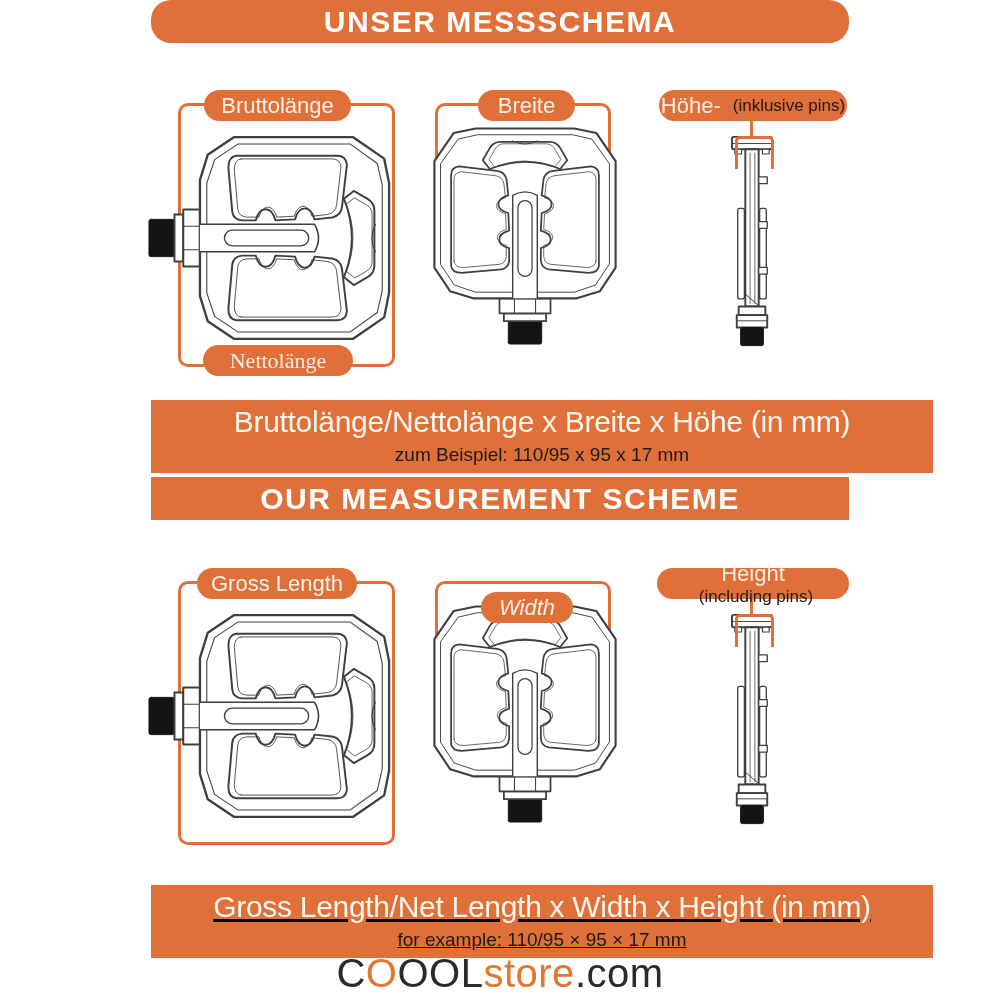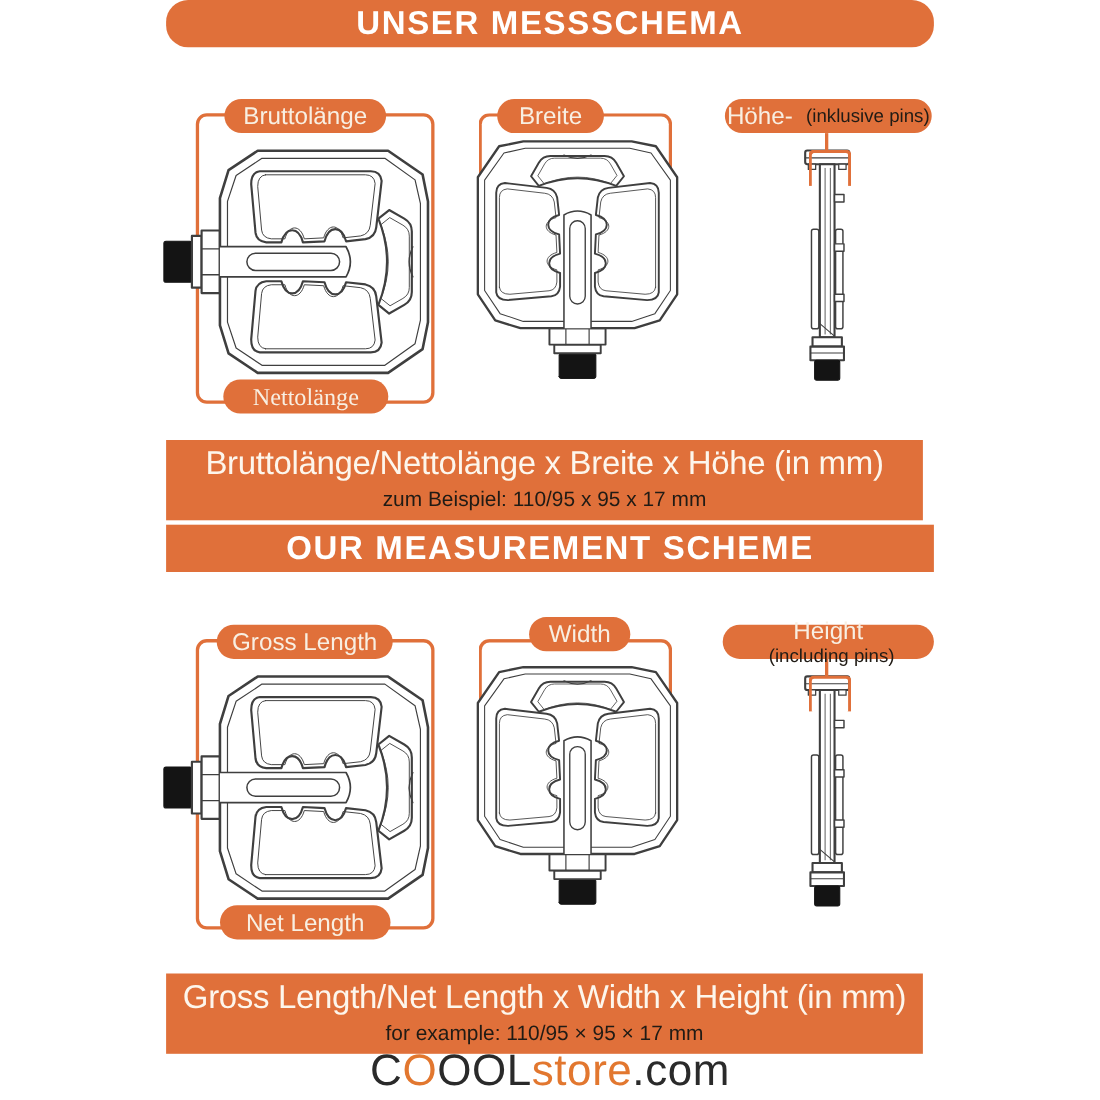--- a/index.html
+++ b/index.html
@@ -12,21 +12,21 @@
   .canvas{
     position:relative;width:1000px;height:1000px;background:#ffffff;
     margin:0 auto;font-family:"Liberation Sans",sans-serif;overflow:hidden;
   }
   .banner{
     position:absolute;left:151px;width:698px;height:43px;background:var(--orange);
     color:#ffffff;display:flex;align-items:center;justify-content:center;
     font-weight:bold;font-size:30px;letter-spacing:1.5px;
   }
   .info{
-    position:absolute;left:151px;width:688px;height:73px;background:var(--orange);
+    position:absolute;left:151px;width:782px;height:73px;background:var(--orange);
     text-align:center;
   }
   .info .l1{font-size:30px;line-height:37px;margin-top:3px;color:#FDF6EC;letter-spacing:-0.3px;}
   .info .l2{font-size:19px;line-height:29px;color:var(--dark);}
   .pill{
     position:absolute;height:31px;background:var(--orange);border-radius:16px;
     color:var(--cream);display:flex;align-items:center;justify-content:center;
     font-size:22px;z-index:4;white-space:nowrap;
   }
   .pill .note{font-size:17px;color:var(--dark);}
@@ -104,21 +104,21 @@
     <span>Bruttolänge</span>
   </div>
   <div class="pill" style="left:203px;top:345px;width:150px;font-family:Liberation Serif, serif;">
     <span>Nettolänge</span>
   </div>
   <svg class="art" style="left:148px;top:132px;" width="245" height="212" viewBox="0 0 250 216">
     <use href="#pedal-top"></use>
   </svg>
 
   <div class="bracket-top" style="left:435px;top:103px;width:170px;height:142px;"></div>
-  <div class="pill" style="left:452px;top:90px;width:97px;">
+  <div class="pill" style="left:478px;top:90px;width:97px;">
     <span>Breite</span>
   </div>
   <svg class="art" style="left:430px;top:125px;" width="190" height="220" viewBox="0 0 216 250">
     <use href="#pedal-top" transform="rotate(-90) translate(-250 0)"></use>
   </svg>
 
   <div class="pill" style="left:659px;top:90px;width:188px;gap:12px;">
     <span>Höhe-</span>
       <span class="note">(inklusive pins)</span>
   </div>
@@ -134,46 +134,43 @@
   </div>
 
   <div class="banner" style="top:477px;">
     <span>OUR MEASUREMENT SCHEME</span>
   </div>
 
   <div class="bracket-full" style="left:178px;top:581px;width:211px;height:258px;"></div>
   <div class="pill" style="left:197px;top:568px;width:160px;">
     <span>Gross Length</span>
   </div>
-  <div class="pill" style="left:200px;top:823px;width:155px;">
-    <span>Net Length</span>
-  </div>
   <svg class="art" style="left:148px;top:610px;" width="245" height="212" viewBox="0 0 250 216">
     <use href="#pedal-top"></use>
   </svg>
 
   <div class="bracket-top" style="left:435px;top:581px;width:170px;height:142px;"></div>
-  <div class="pill" style="left:481px;top:561px;width:92px;">
+  <div class="pill" style="left:481px;top:592px;width:92px;font-style:italic;">
     <span>Width</span>
   </div>
   <svg class="art" style="left:430px;top:603px;" width="190" height="220" viewBox="0 0 216 250">
     <use href="#pedal-top" transform="rotate(-90) translate(-250 0)"></use>
   </svg>
 
   <div class="pill" style="left:657px;top:568px;width:192px;flex-direction:column;">
     <span>Height</span>
       <span class="note" style="margin-left:6px;">(including pins)</span>
   </div>
   <div class="vconn" style="left:750px;top:599px;height:17px;"></div>
   <div class="hbracket" style="left:735px;top:614px;width:33px;height:30px;"></div>
   <svg class="art" style="left:725px;top:612px;" width="54" height="224" viewBox="0 0 56 235">
     <use href="#pedal-side"></use>
   </svg>
 
-  <div class="info" style="top:885px;">
+  <div class="info" style="top:885px;text-decoration:underline;">
     <div class="l1">Gross Length/Net Length x Width x Height (in mm)</div>
     <div class="l2">for example: 110/95 × 95 × 17 mm</div>
   </div>
 
   <div class="footer">
     <span>C</span><span class="orange">O</span><span>OO</span><span>L</span><span class="orange">store</span><span>.com</span>
   </div>
 
 </div>
 

